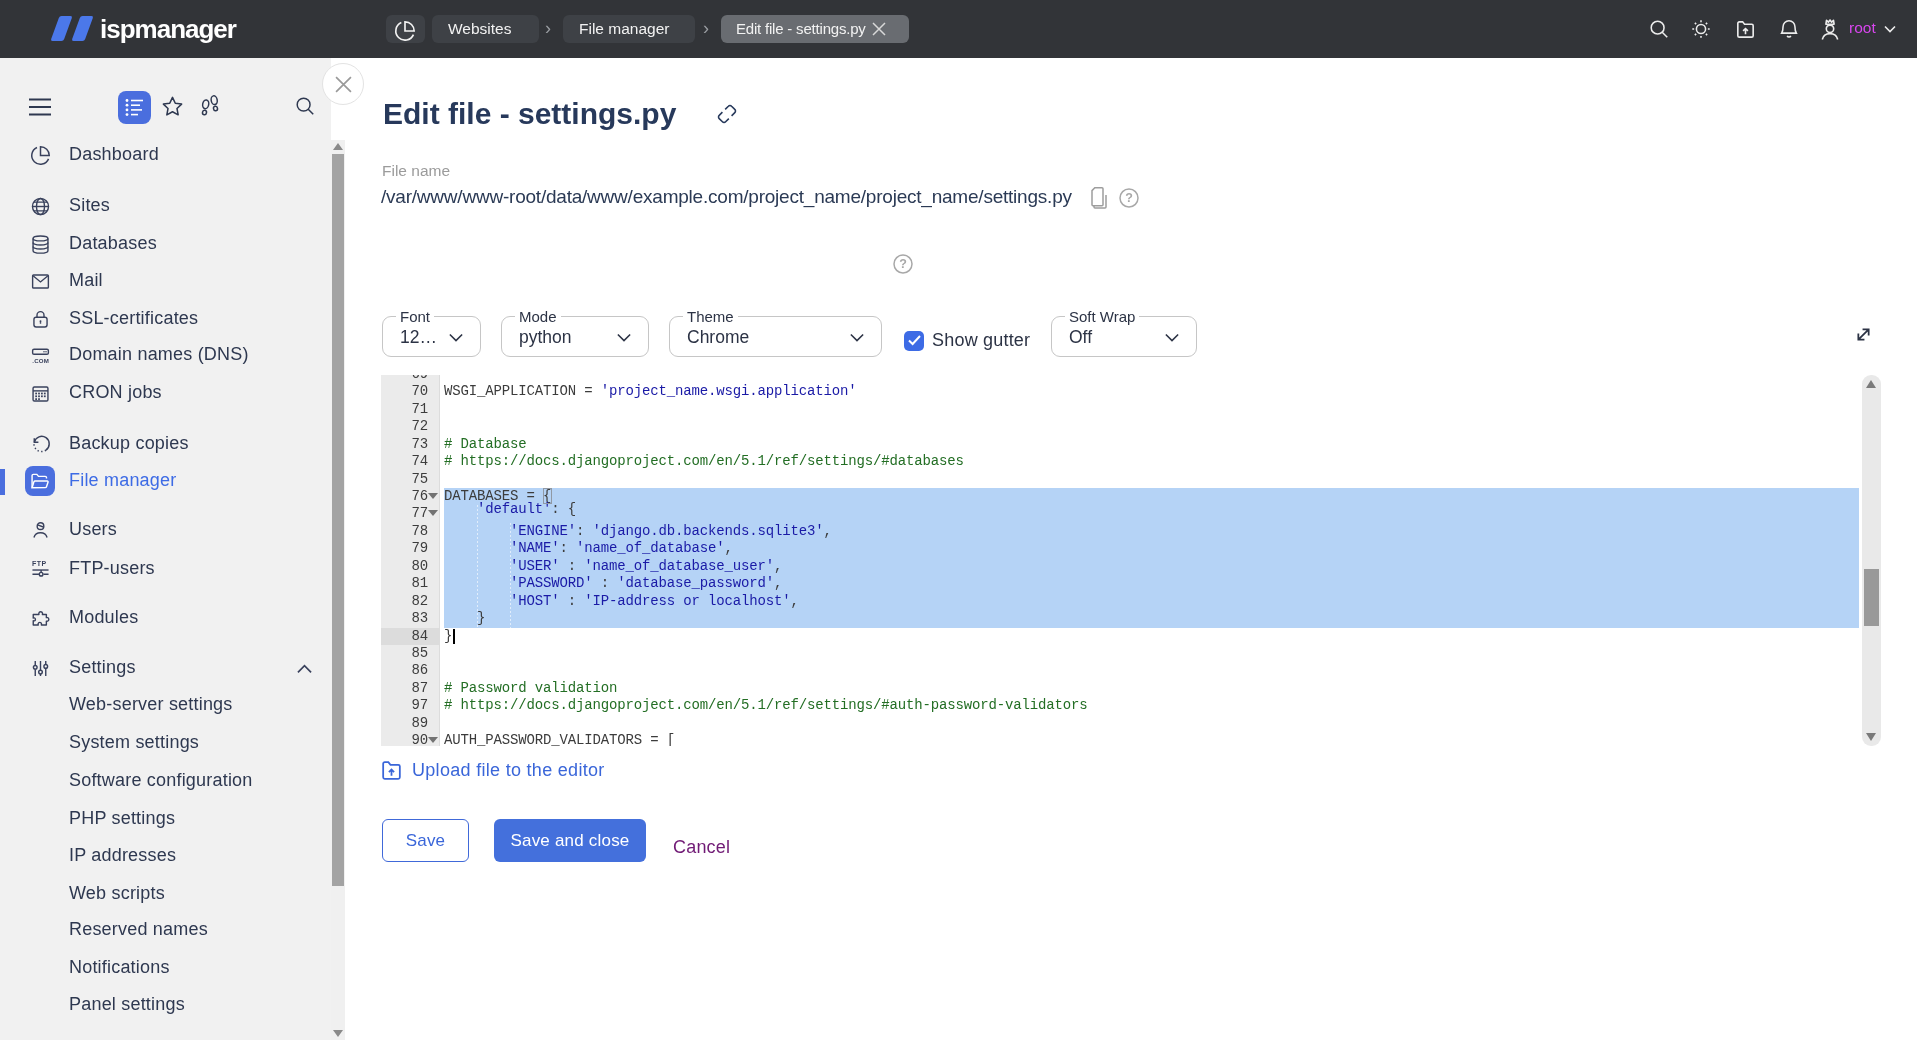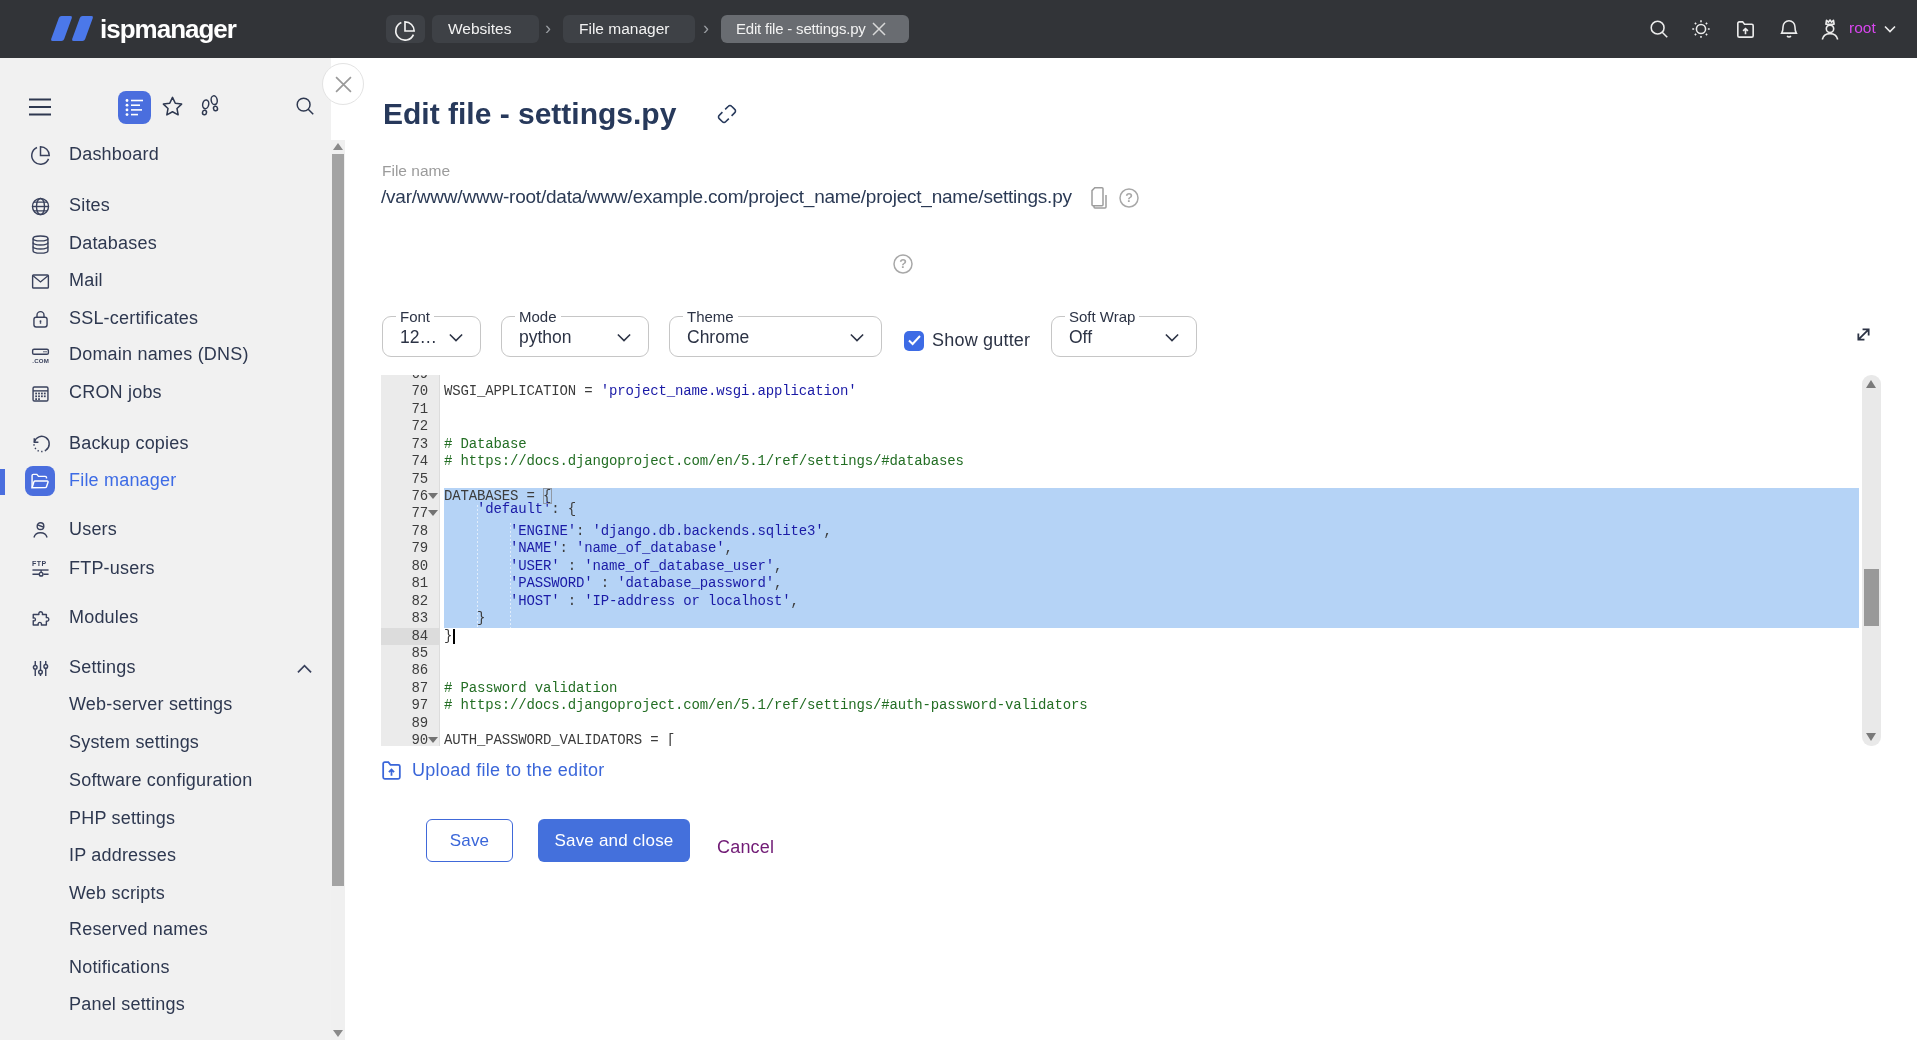--- a/index.html
+++ b/index.html
@@ -48,21 +48,21 @@
 .cl { position:absolute; left:63px; white-space:pre; font-family:"Liberation Mono", monospace;
   font-size:14px; color:#3c3c3c; letter-spacing:-0.15px; }
 .cl .str { color:#1a1aa6; }
 .str { color:#1a1aa6; }
 .com { color:#236e24; }
 #selection { position:absolute; left:63px; background:#b5d3f6; }
 #edScroll { position:absolute; left:1481px; top:0; width:19px; height:371px; background:#e9e9e9; border-radius:9px; }
 #edThumb { position:absolute; left:2px; width:15px; background:#999; }
 
 
-.btn { position:absolute; height:43px; border-radius:6px; font-size:17px; letter-spacing:0.2px; text-align:center; line-height:41px;margin-left:44px; }
+.btn { position:absolute; height:43px; border-radius:6px; font-size:17px; letter-spacing:0.2px; text-align:center; line-height:41px; }
 #btnSave { left:37px; top:761px; width:87px; border:1px solid #4069d9; color:#3a66d9; background:#fff; }
 #btnSaveClose { left:149px; top:761px; width:152px; border:0; color:#fff; background:#4470dc; line-height:43px; }
 #btnCancel { left:328px; top:769px; color:#701a75; font-size:18px; }
 
 #upload { position:absolute; left:34px; top:700px; color:#3a66d9; font-size:18px; letter-spacing:0.3px; }
 </style>
 </head>
 <body>
 
 <div id="header">

